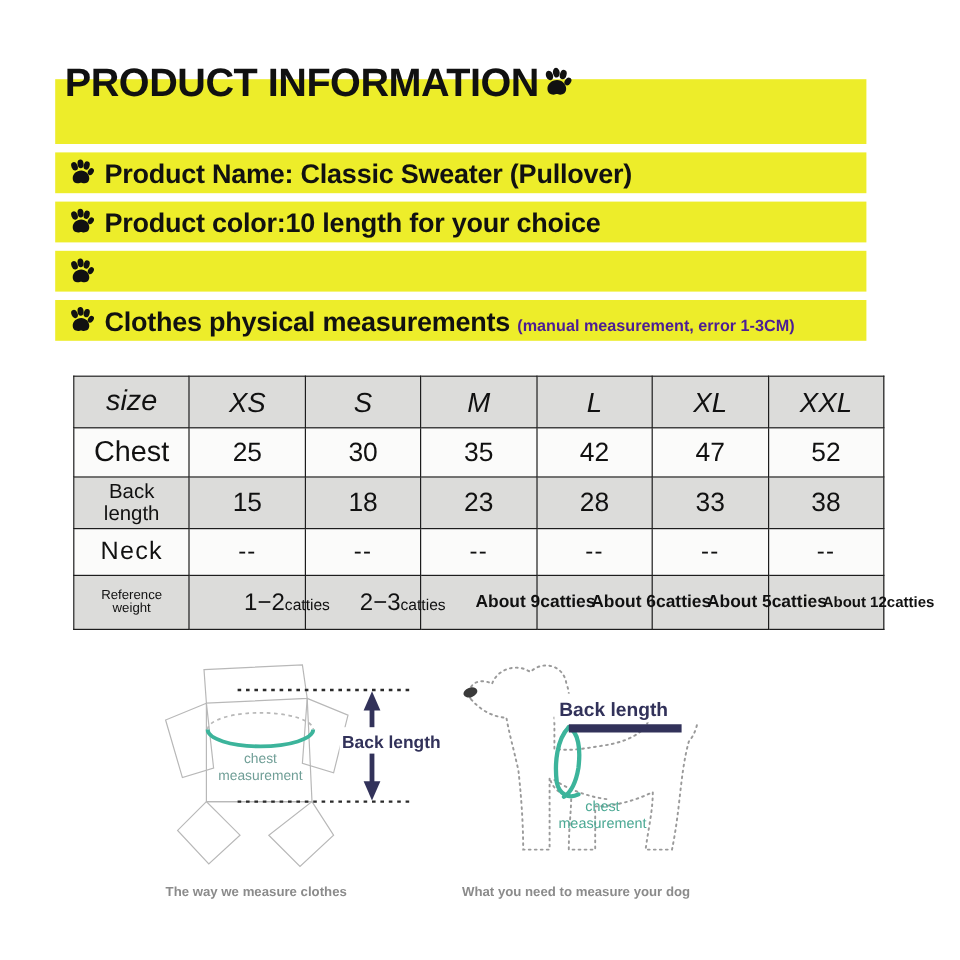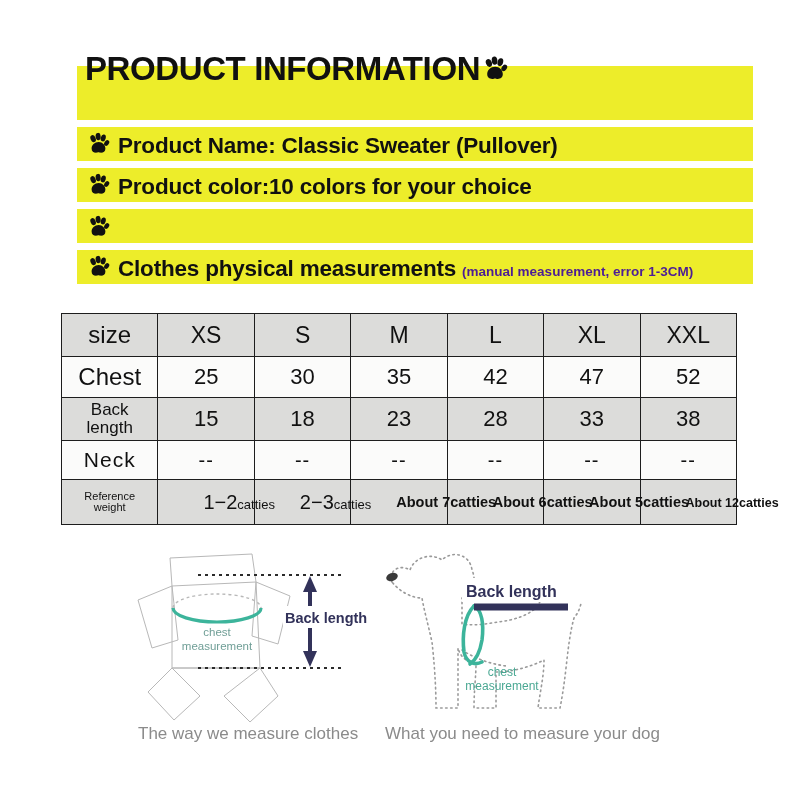--- a/index.html
+++ b/index.html
@@ -12,21 +12,21 @@
     height: 800px;
     font-family: "Liberation Sans", sans-serif;
     color: #111111;
     overflow: hidden;
     position: relative;
   }
 
   
   .banner-area {
     position: absolute;
-    left: 77px;
+    left: 46px;
     top: 66px;
     width: 676px;
   }
 
   .band {
     background: #eded2a;
     position: relative;
     margin-bottom: 7px;
     box-sizing: border-box;
   }
@@ -104,21 +104,21 @@
   .size-table td {
     border: 1.6px solid #1d1d1d;
     text-align: center;
     vertical-align: middle;
     padding: 0;
     color: #111111;
   }
   .row-gray td { background: #dcdcda; }
   .row-white td { background: #fbfbfa; }
 
-  .r-head td { height: 42px; font-size: 23px; }
+  .r-head td { height: 42px; font-size: 23px; font-style: italic; }
   .r-head td.c-label { font-size: 24px; }
   .r-chest td { height: 40px; font-size: 22px; }
   .r-chest td.c-label { font-size: 24px; }
   .r-back td { height: 42px; font-size: 22px; margin-top: 44px; }
   .r-back td.c-label { font-size: 17px; line-height: 1.04; }
   .r-neck td { height: 38px; font-size: 20px; letter-spacing: 1px; }
   .r-neck td.c-label { font-size: 21px; }
   .r-weight td { height: 44px; }
   .r-weight td.c-label { font-size: 11px; line-height: 1.04; }
 
@@ -138,23 +138,23 @@
   }
   .diagram {
     position: absolute;
     top: 0;
   }
   .diagram-left { left: 128px; }
   .diagram-right { left: 378px; }
 
   .caption {
     position: absolute;
-    top: 184px;
-    font-size: 17px;
-    font-weight: normal;
+    top: 198px;
+    font-size: 11px;
+    font-weight: bold;
     color: #8b8b8b;
     white-space: nowrap;
   }
   .caption-left { left: 138px; }
   .caption-right { left: 385px; }
 </style>
 </head>
 <body>
 
 <div class="banner-area">
@@ -193,21 +193,21 @@
     <div class="band-line">
       <span class="paw paw-band">
         <svg width="23" height="23" viewBox="0 0 32 32" aria-hidden="true">
           <ellipse cx="8.5" cy="8.5" rx="3.6" ry="5" fill="#111111" transform="rotate(-22 8.5 8.5)"></ellipse>
           <ellipse cx="15.5" cy="5.6" rx="3.5" ry="5.1" fill="#111111" transform="rotate(-7 15.5 5.6)"></ellipse>
           <ellipse cx="22.6" cy="7.6" rx="3.4" ry="4.9" fill="#111111" transform="rotate(16 22.6 7.6)"></ellipse>
           <ellipse cx="27.4" cy="14.6" rx="3.1" ry="4.3" fill="#111111" transform="rotate(35 27.4 14.6)"></ellipse>
           <path d="M16.3 13.2c5.2 0 9.3 4.3 9.3 9 0 4-2.8 6-6.2 6-1.6 0-2.4-.6-3.4-.6s-1.8.6-3.4.6c-3.4 0-6.2-2-6.2-6 0-4.7 4.1-9 9.9-9z" fill="#111111"></path>
         </svg>
       </span>
-      <span class="band-label">Product color:10 colors for your choice</span>
+      <span class="band-label">Product color:10 length for your choice</span>
     </div>
   </div>
 
   <div class="band band-row">
     <div class="band-line">
       <span class="paw paw-band">
         <svg width="23" height="23" viewBox="0 0 32 32" aria-hidden="true">
           <ellipse cx="8.5" cy="8.5" rx="3.6" ry="5" fill="#111111" transform="rotate(-22 8.5 8.5)"></ellipse>
           <ellipse cx="15.5" cy="5.6" rx="3.5" ry="5.1" fill="#111111" transform="rotate(-7 15.5 5.6)"></ellipse>
           <ellipse cx="22.6" cy="7.6" rx="3.4" ry="4.9" fill="#111111" transform="rotate(16 22.6 7.6)"></ellipse>
@@ -286,21 +286,21 @@
         <div>Reference</div>
         <div>weight</div>
       </td>
       <td>
         <span class="wt"><span class="wt-num">1−2</span><span class="wt-unit">catties</span></span>
       </td>
       <td>
         <span class="wt"><span class="wt-num">2−3</span><span class="wt-unit">catties</span></span>
       </td>
       <td>
-        <span class="wt"><span class="wt-bold">About 7</span><span class="wt-bold">catties</span></span>
+        <span class="wt"><span class="wt-bold">About 9</span><span class="wt-bold">catties</span></span>
       </td>
       <td>
         <span class="wt"><span class="wt-bold">About 6</span><span class="wt-bold">catties</span></span>
       </td>
       <td>
         <span class="wt"><span class="wt-bold">About 5</span><span class="wt-bold">catties</span></span>
       </td>
       <td>
         <span class="wt"><span class="wt-bold-sm">About 12</span><span class="wt-bold-sm">catties</span></span>
       </td>

